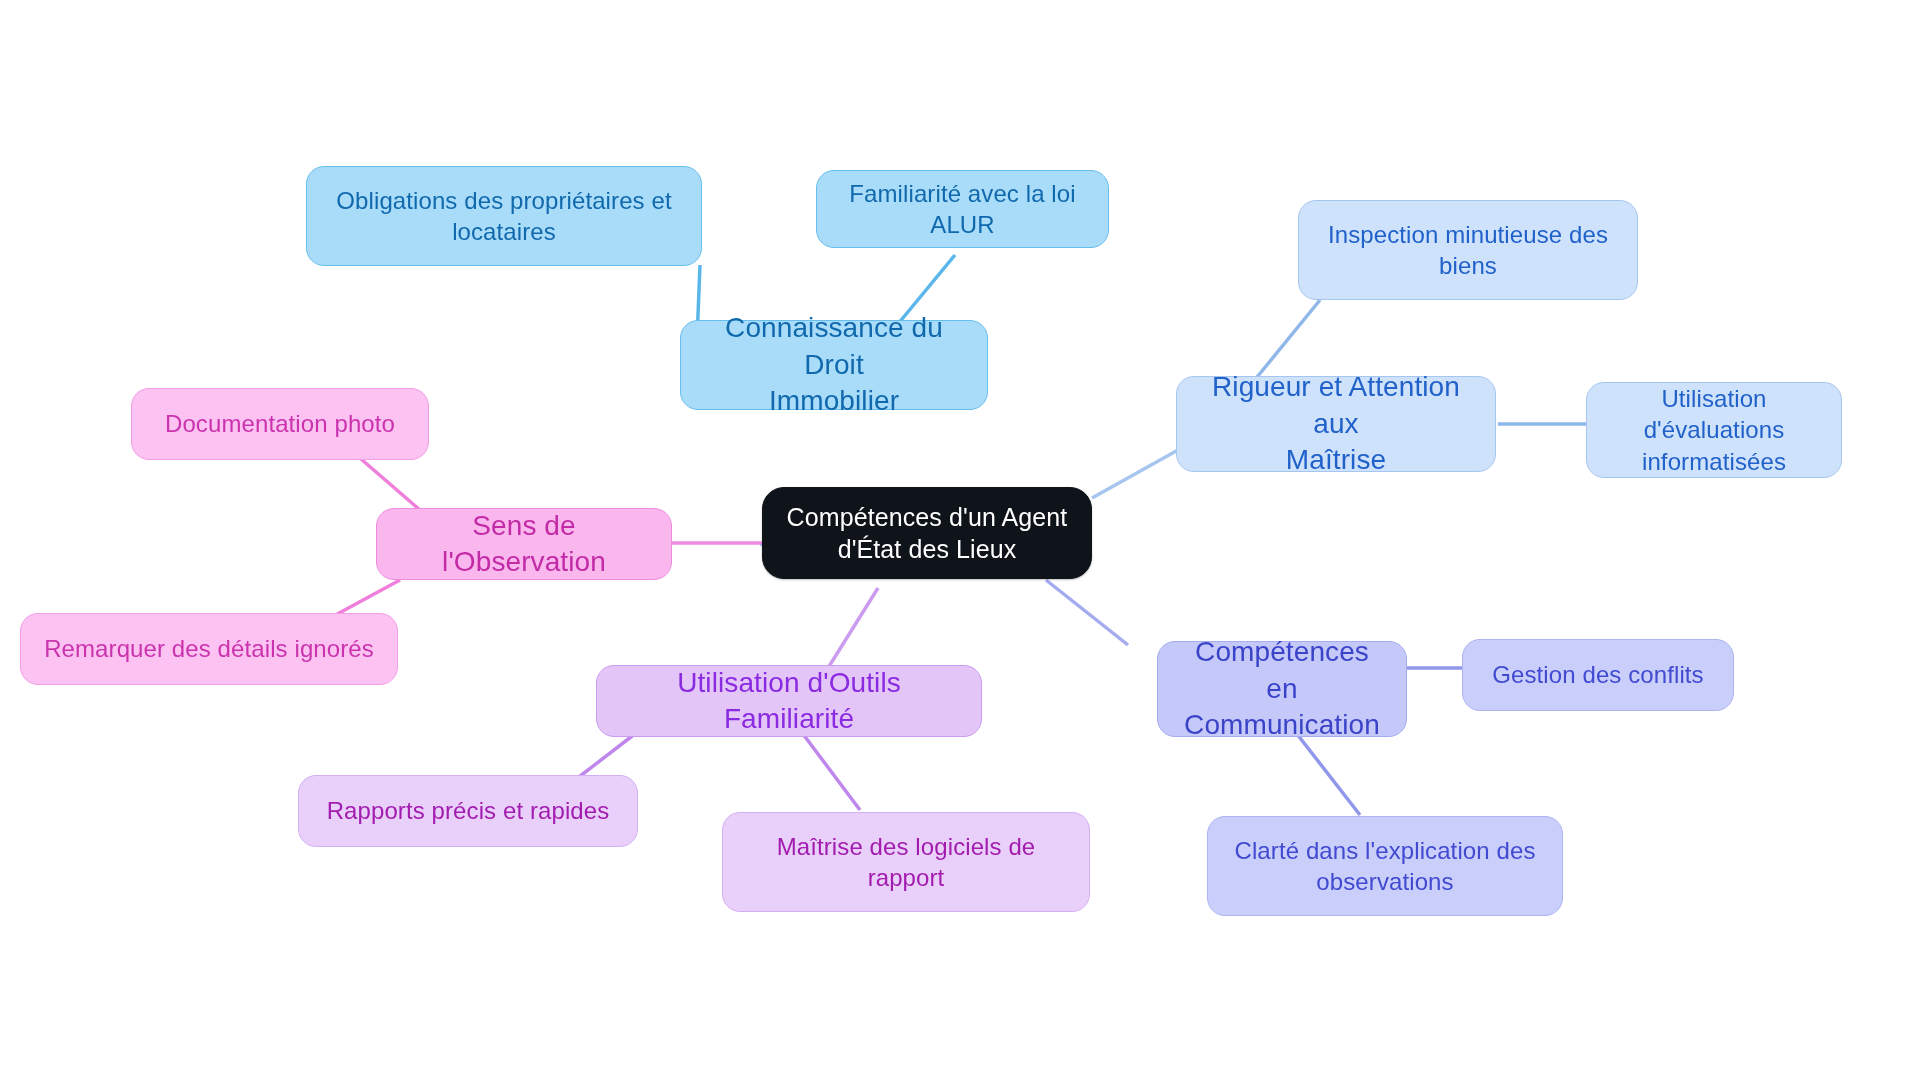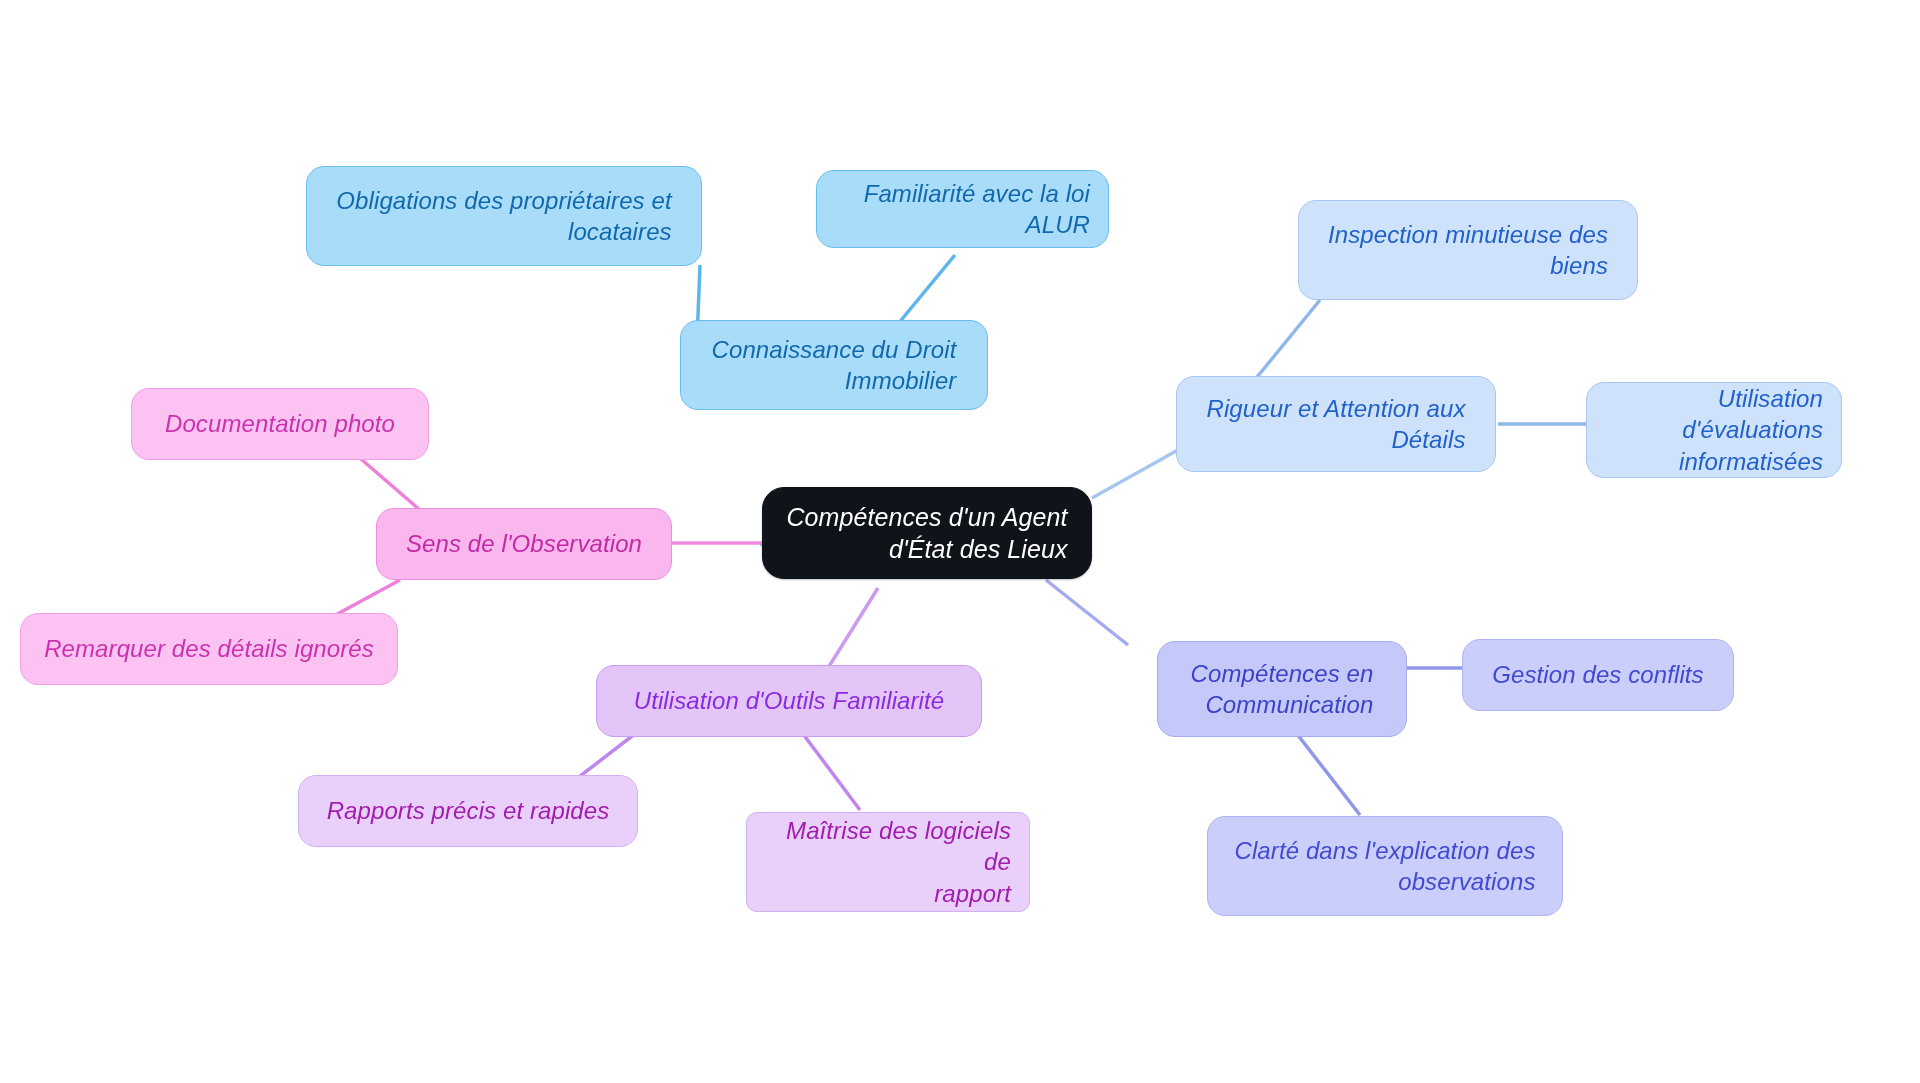--- a/index.html
+++ b/index.html
@@ -26,38 +26,37 @@
     width: 1920px;
     height: 1083px;
     pointer-events: none;
   }
   .node {
     position: absolute;
     box-sizing: border-box;
     display: flex;
     align-items: center;
     justify-content: center;
-    text-align: right;
+    text-align: center;
     border-radius: 18px;
     border: 1.5px solid transparent;
     padding: 0 18px;
     line-height: 1.3;
     white-space: pre-line;
     letter-spacing: 0.1px;
-    font-style: italic;
   }
   .node.root {
     border-radius: 22px;
     font-size: 25px;
     color: #ffffff;
     background: #0f131a;
     border-color: #0f131a;
     box-shadow: 0 1px 2px rgba(0,0,0,0.25);
   }
-  .node.lvl1 { font-size: 24px; }
+  .node.lvl1 { font-size: 28px; }
   .node.lvl2 { font-size: 24px; }
 
   
   .c-sky     { background:#a9dcf9; border-color:#67bdee; color:#1169ad; }
   .c-blue    { background:#cfe2fb; border-color:#a6c6ef; color:#2061ca; }
   .c-pink    { background:#f9b7ee; border-color:#f08ce0; color:#c32aa6; }
   .c-pink-lt { background:#fbc2f2; border-color:#f39de6; color:#cb33ae; }
   .c-purple  { background:#e4c5f8; border-color:#cb9bf0; color:#8a2be2; }
   .c-purple-lt{ background:#e9d0fa; border-color:#d5aef3; color:#a21caf; }
   .c-indigo  { background:#c4c9fa; border-color:#a5abef; color:#3b43c9;margin-left:31px; }
@@ -94,34 +93,34 @@
   <div class="node root" style="left:762px; top:487px; width:330px; height:92px;">Compétences d'un Agent
 d'État des Lieux</div>
 
   <div class="node lvl1 c-sky" style="left:680px; top:320px; width:308px; height:90px;">Connaissance du Droit
 Immobilier</div>
   <div class="node lvl2 c-sky" style="left:306px; top:166px; width:396px; height:100px;">Obligations des propriétaires et
 locataires</div>
   <div class="node lvl2 c-sky" style="left:816px; top:170px; width:293px; height:78px;">Familiarité avec la loi ALUR</div>
 
   <div class="node lvl1 c-blue" style="left:1176px; top:376px; width:320px; height:96px;">Rigueur et Attention aux
-Détails</div>
+Maîtrise</div>
   <div class="node lvl2 c-blue" style="left:1298px; top:200px; width:340px; height:100px;">Inspection minutieuse des
 biens</div>
   <div class="node lvl2 c-blue" style="left:1586px; top:382px; width:256px; height:96px;">Utilisation d'évaluations
 informatisées</div>
 
   <div class="node lvl1 c-indigo" style="left:1126px; top:641px; width:250px; height:96px;">Compétences en
 Communication</div>
   <div class="node lvl2 c-indigo-lt" style="left:1462px; top:639px; width:272px; height:72px;">Gestion des conflits</div>
   <div class="node lvl2 c-indigo-lt" style="left:1207px; top:816px; width:356px; height:100px;">Clarté dans l'explication des
 observations</div>
 
   <div class="node lvl1 c-purple" style="left:596px; top:665px; width:386px; height:72px;">Utilisation d'Outils Familiarité</div>
   <div class="node lvl2 c-purple-lt" style="left:298px; top:775px; width:340px; height:72px;">Rapports précis et rapides</div>
-  <div class="node lvl2 c-purple-lt" style="left:746px; top:812px; width:284px; height:100px;border-radius:11px;">Maîtrise des logiciels de
+  <div class="node lvl2 c-purple-lt" style="left:722px; top:812px; width:368px; height:100px;">Maîtrise des logiciels de
 rapport</div>
 
   <div class="node lvl1 c-pink" style="left:376px; top:508px; width:296px; height:72px;">Sens de l'Observation</div>
   <div class="node lvl2 c-pink-lt" style="left:131px; top:388px; width:298px; height:72px;">Documentation photo</div>
   <div class="node lvl2 c-pink-lt" style="left:20px; top:613px; width:378px; height:72px;">Remarquer des détails ignorés</div>
 
 </div>
 
 </body></html>

